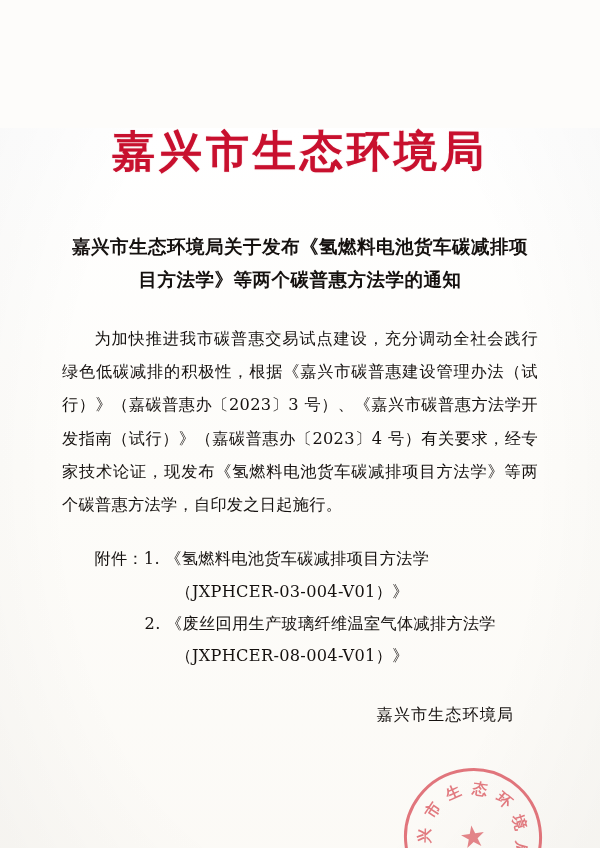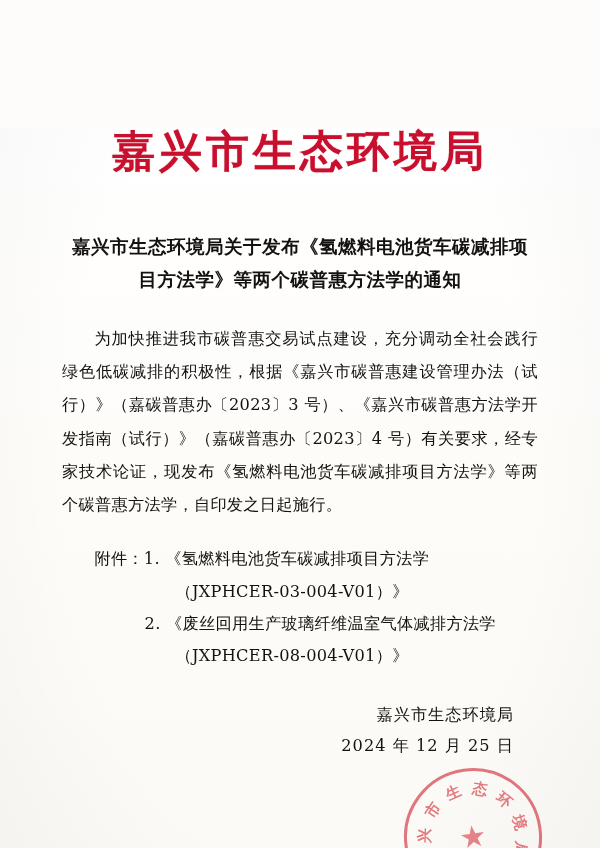--- a/index.html
+++ b/index.html
@@ -160,21 +160,20 @@
     <span class="att-line att-indent-1">
       <span class="att-num">2.</span> <span>《废丝回用生产玻璃纤维温室气体减排方法学</span>
     </span>
     <span class="att-line att-indent-3">
       <span>（JXPHCER-08-004-V01）》</span>
     </span>
   </div>
 
   <div class="signature">
     <div>嘉兴市生态环境局</div>
-    <div>2024 年 12 月 25 日</div>
   </div>
 
   <div class="seal">
     <span class="seal-star">★</span>
     <div class="seal-text">
         <span style="transform: translate(-47.3218px, -8.0403px) rotate(-1.4025rad) translate(-50%, -50%);">兴</span>
         <span style="transform: translate(-35.7908px, -31.9846px) rotate(-0.841498rad) translate(-50%, -50%);">市</span>
         <span style="transform: translate(-13.2881px, -46.124px) rotate(-0.280499rad) translate(-50%, -50%);">生</span>
         <span style="transform: translate(13.2881px, -46.124px) rotate(0.280499rad) translate(-50%, -50%);">态</span>
         <span style="transform: translate(35.7908px, -31.9846px) rotate(0.841498rad) translate(-50%, -50%);">环</span>

